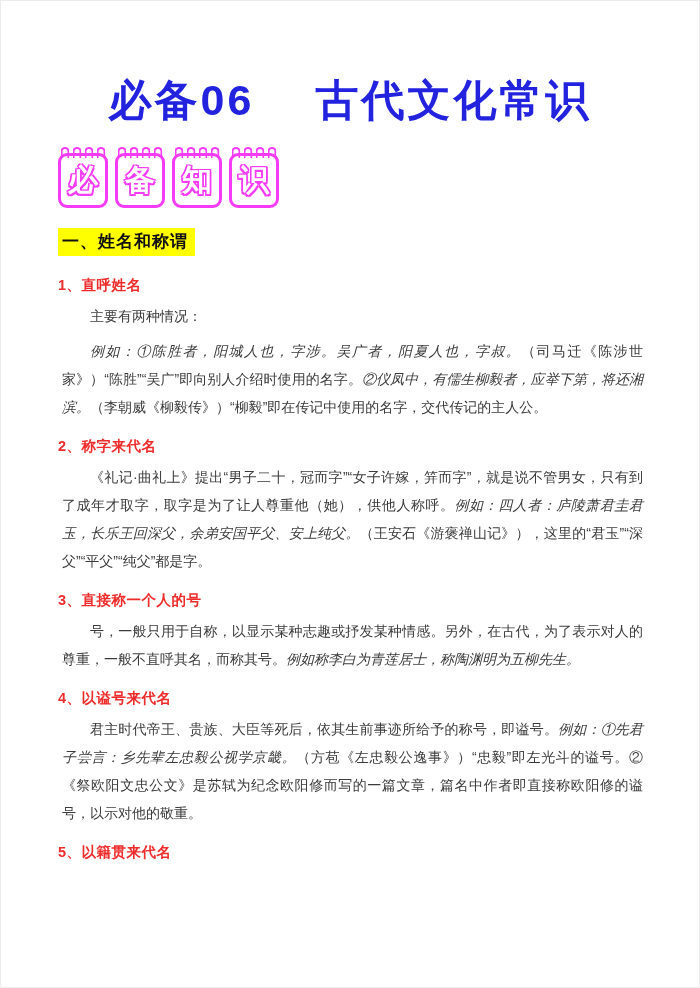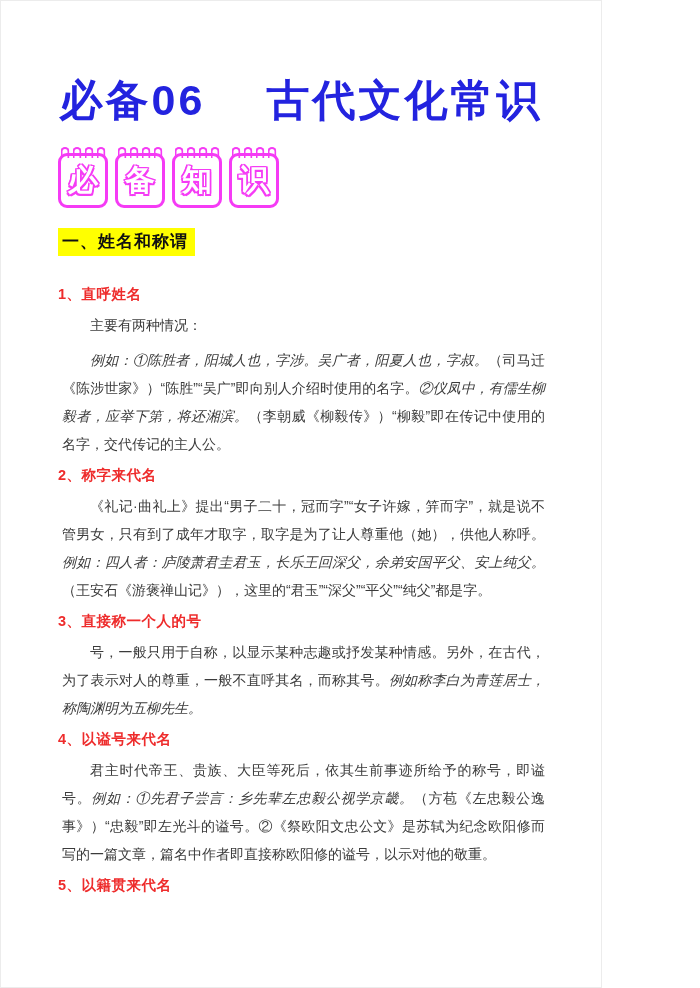--- a/index.html
+++ b/index.html
@@ -11,21 +11,21 @@
   }
   html,body{margin:0;padding:0;background:#fff;}
   body{
     width:700px;height:988px;
     font-family:"Liberation Sans",sans-serif;
     color:var(--ink);
     overflow:hidden;
   }
   .page{
     position:relative;
-    width:602px;height:988px;
+    width:700px;height:988px;
     background:#ffffff;
     box-sizing:border-box;
     border:1px solid #ececec;
   }
   
   .doc-title{
     padding-top:76px;
     text-align:center;
     font-size:43px;
     font-weight:bold;
@@ -72,40 +72,40 @@
        1.5px -1.5px 0 var(--magenta),
       -1.5px  1.5px 0 var(--magenta),
        1.5px  1.5px 0 var(--magenta),
        0 -1.5px 0 var(--magenta),
        0  1.5px 0 var(--magenta),
       -1.5px 0 0 var(--magenta),
        1.5px 0 0 var(--magenta);
   }
   
   .section-header-wrap{
-    margin:20px 0 17px 57px;
+    margin:20px 0 0 57px;
   }
   .hl{
     display:inline-block;
     background:var(--yellow);
     color:#111;
     font-size:17px;
     font-weight:bold;
     padding:2px 7px 3px 4px;
     letter-spacing:1px;
   }
   
   .content{
     padding:4px 56px 0 57px;
   }
   .sec-heading{
     color:var(--red);
     font-size:14.5px;
     font-weight:bold;
-    margin:8px 0 7px 0;
+    margin:16px 0 7px 0;
     letter-spacing:.5px;
   }
   .para{
     margin:0 0 7px 4px;
     font-size:14px;
     line-height:28px;
     text-align:justify;
     text-indent:2em;
     color:var(--ink);
   }

